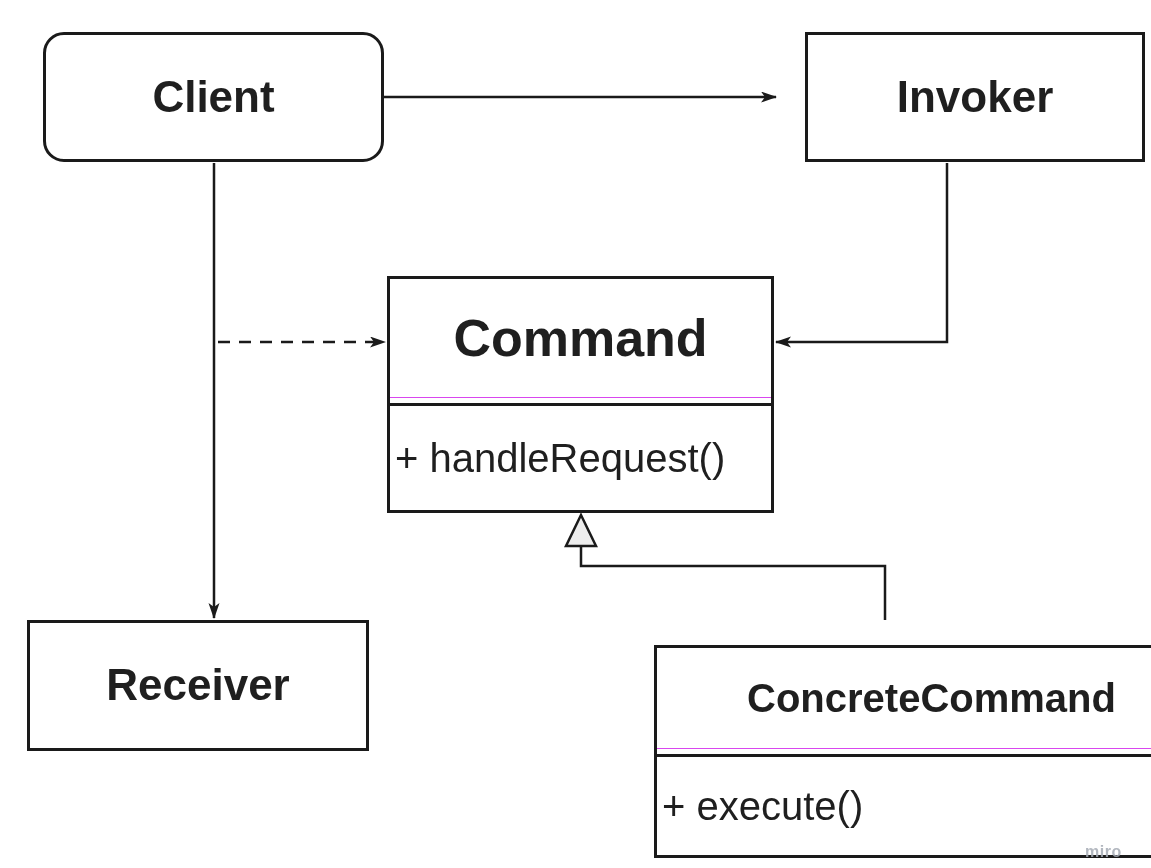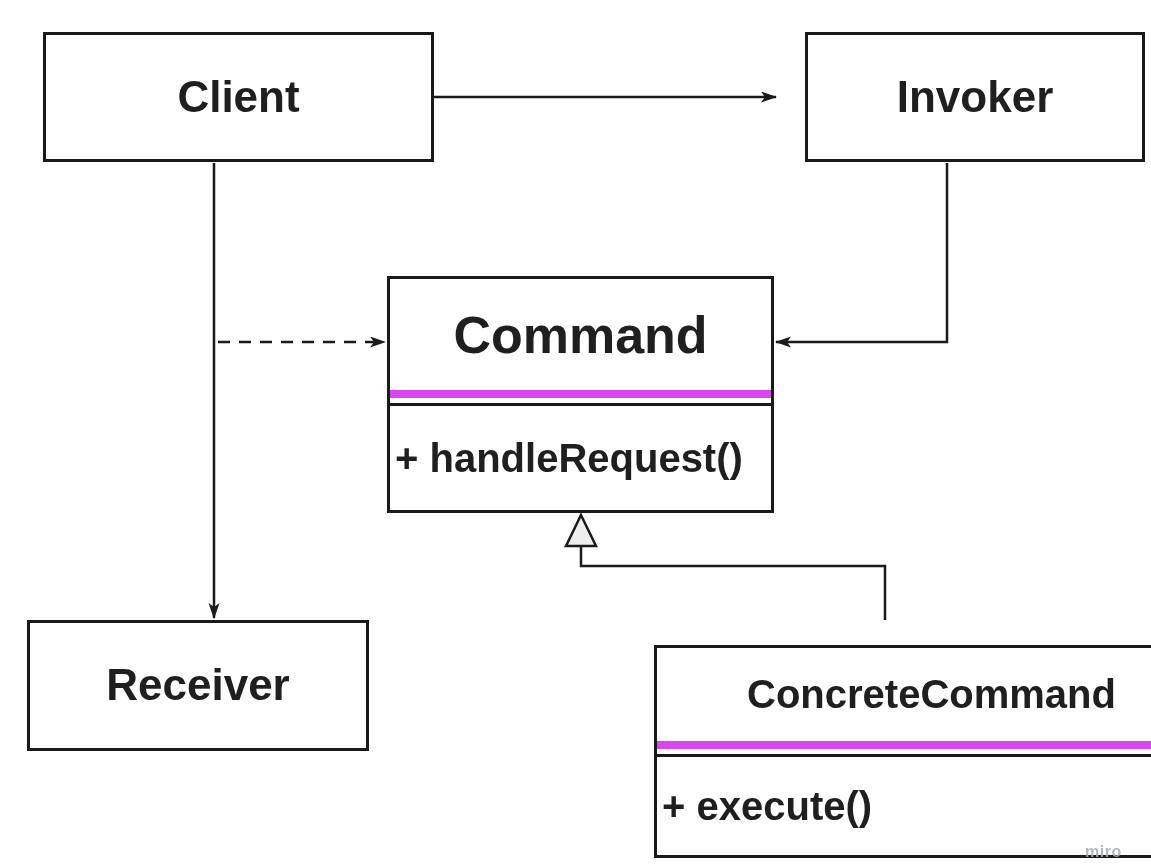--- a/index.html
+++ b/index.html
@@ -41,46 +41,46 @@
     font-size: 44px;
     line-height: 1.1;
     color: #1f1f1f;
     text-align: center;
   }
 
   .uml-title {
     display: flex;
     align-items: center;
     justify-content: center;
-    border-bottom: 8px solid #d946ef;
+    border-bottom: 1px solid #d946ef;
     font-weight: bold;
     color: #1f1f1f;
   }
   .uml-sep { height: 5px; background: #ffffff; }
   .uml-attrs {
     flex: 1;
     border-top: 3px solid #1a1a1a;
     display: flex;
     align-items: center;
     padding-left: 5px;
     font-size: 40px;
-    font-weight: bold;
+    font-weight: normal;
     color: #1f1f1f;
     white-space: nowrap;
   }
 
   
   #node-command { left: 387px; top: 276px; width: 387px; height: 237px; }
   #node-command .uml-title { height: 119px; font-size: 52px; }
 
   
   #node-concrete-command { left: 654px; top: 620px; width: 555px; height: 213px; margin-top: 25px; }
   #node-concrete-command .uml-title { height: 101px; font-size: 40px; }
 
-  #node-client   { left: 43px;  top: 32px;  width: 391px; height: 130px; }
+  #node-client   { left: 43px;  top: 32px;  width: 341px; height: 130px; border-radius: 21px; }
   #node-invoker  { left: 777px; top: 32px;  width: 340px; height: 130px; margin-left: 28px; }
   #node-receiver { left: 27px;  top: 620px; width: 342px; height: 131px; }
 
   .watermark {
     position: absolute;
     left: 1085px;
     top: 825px;
     z-index: 3;
     font-size: 16px;
     font-weight: 600;

